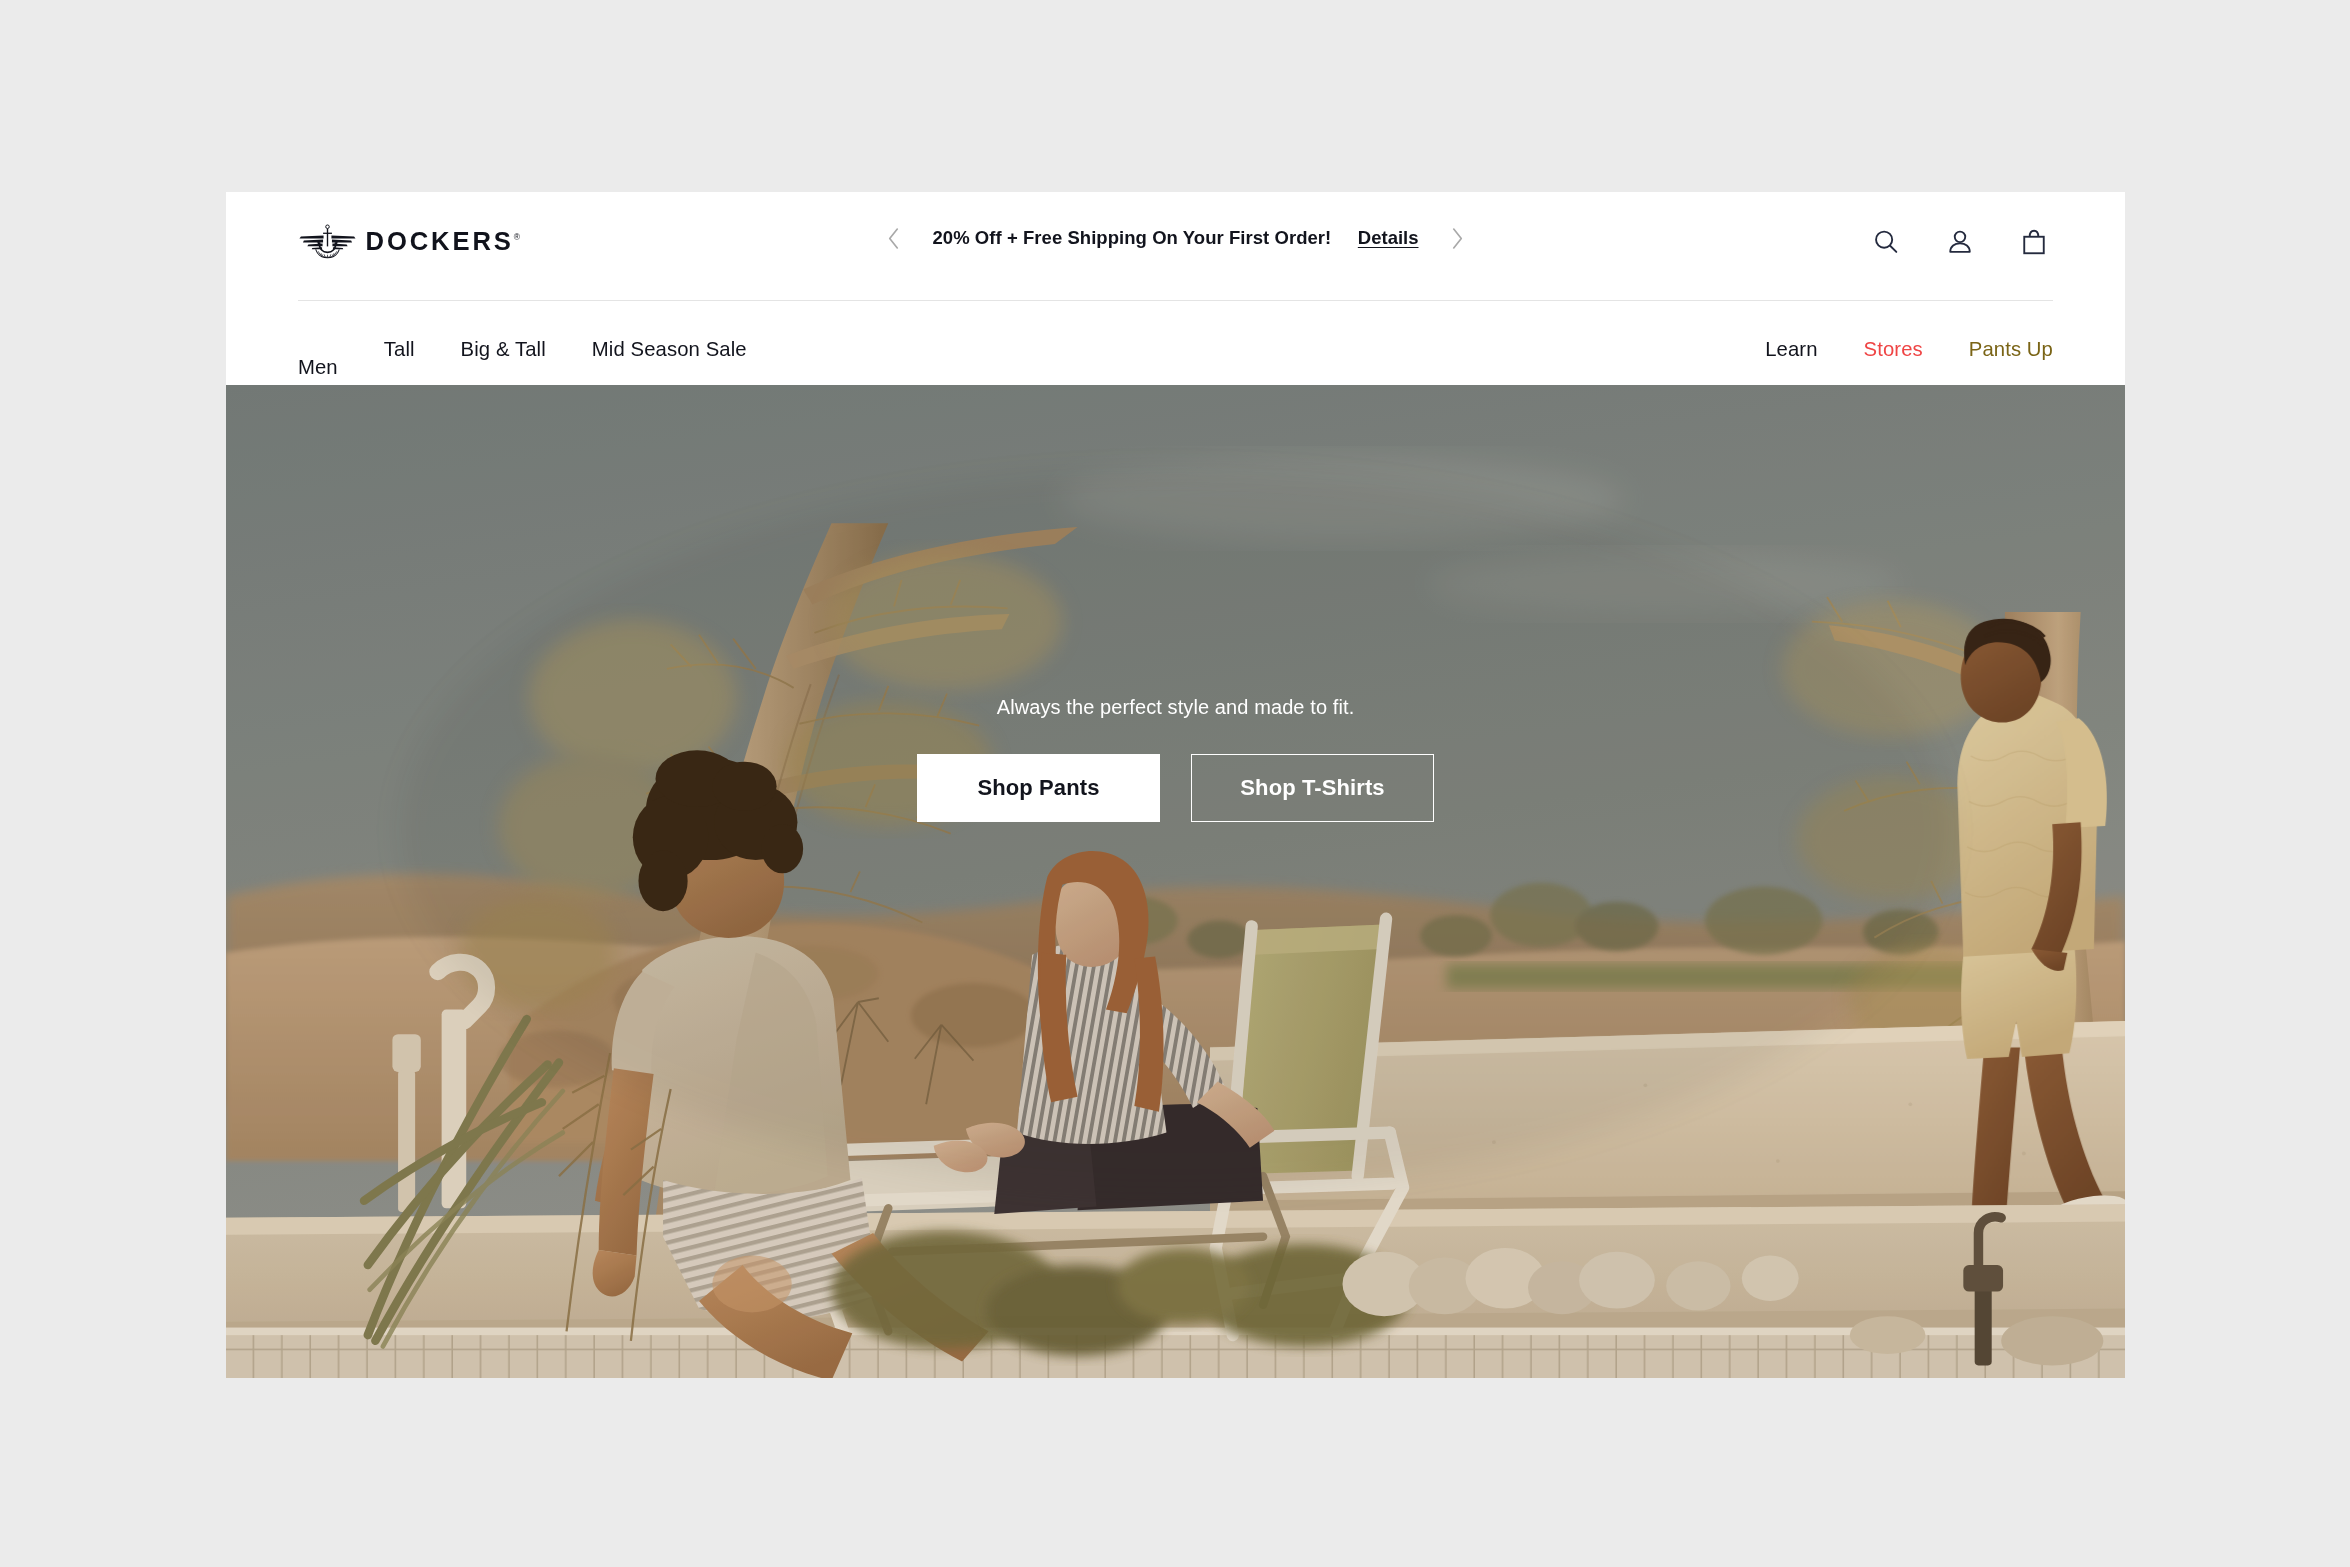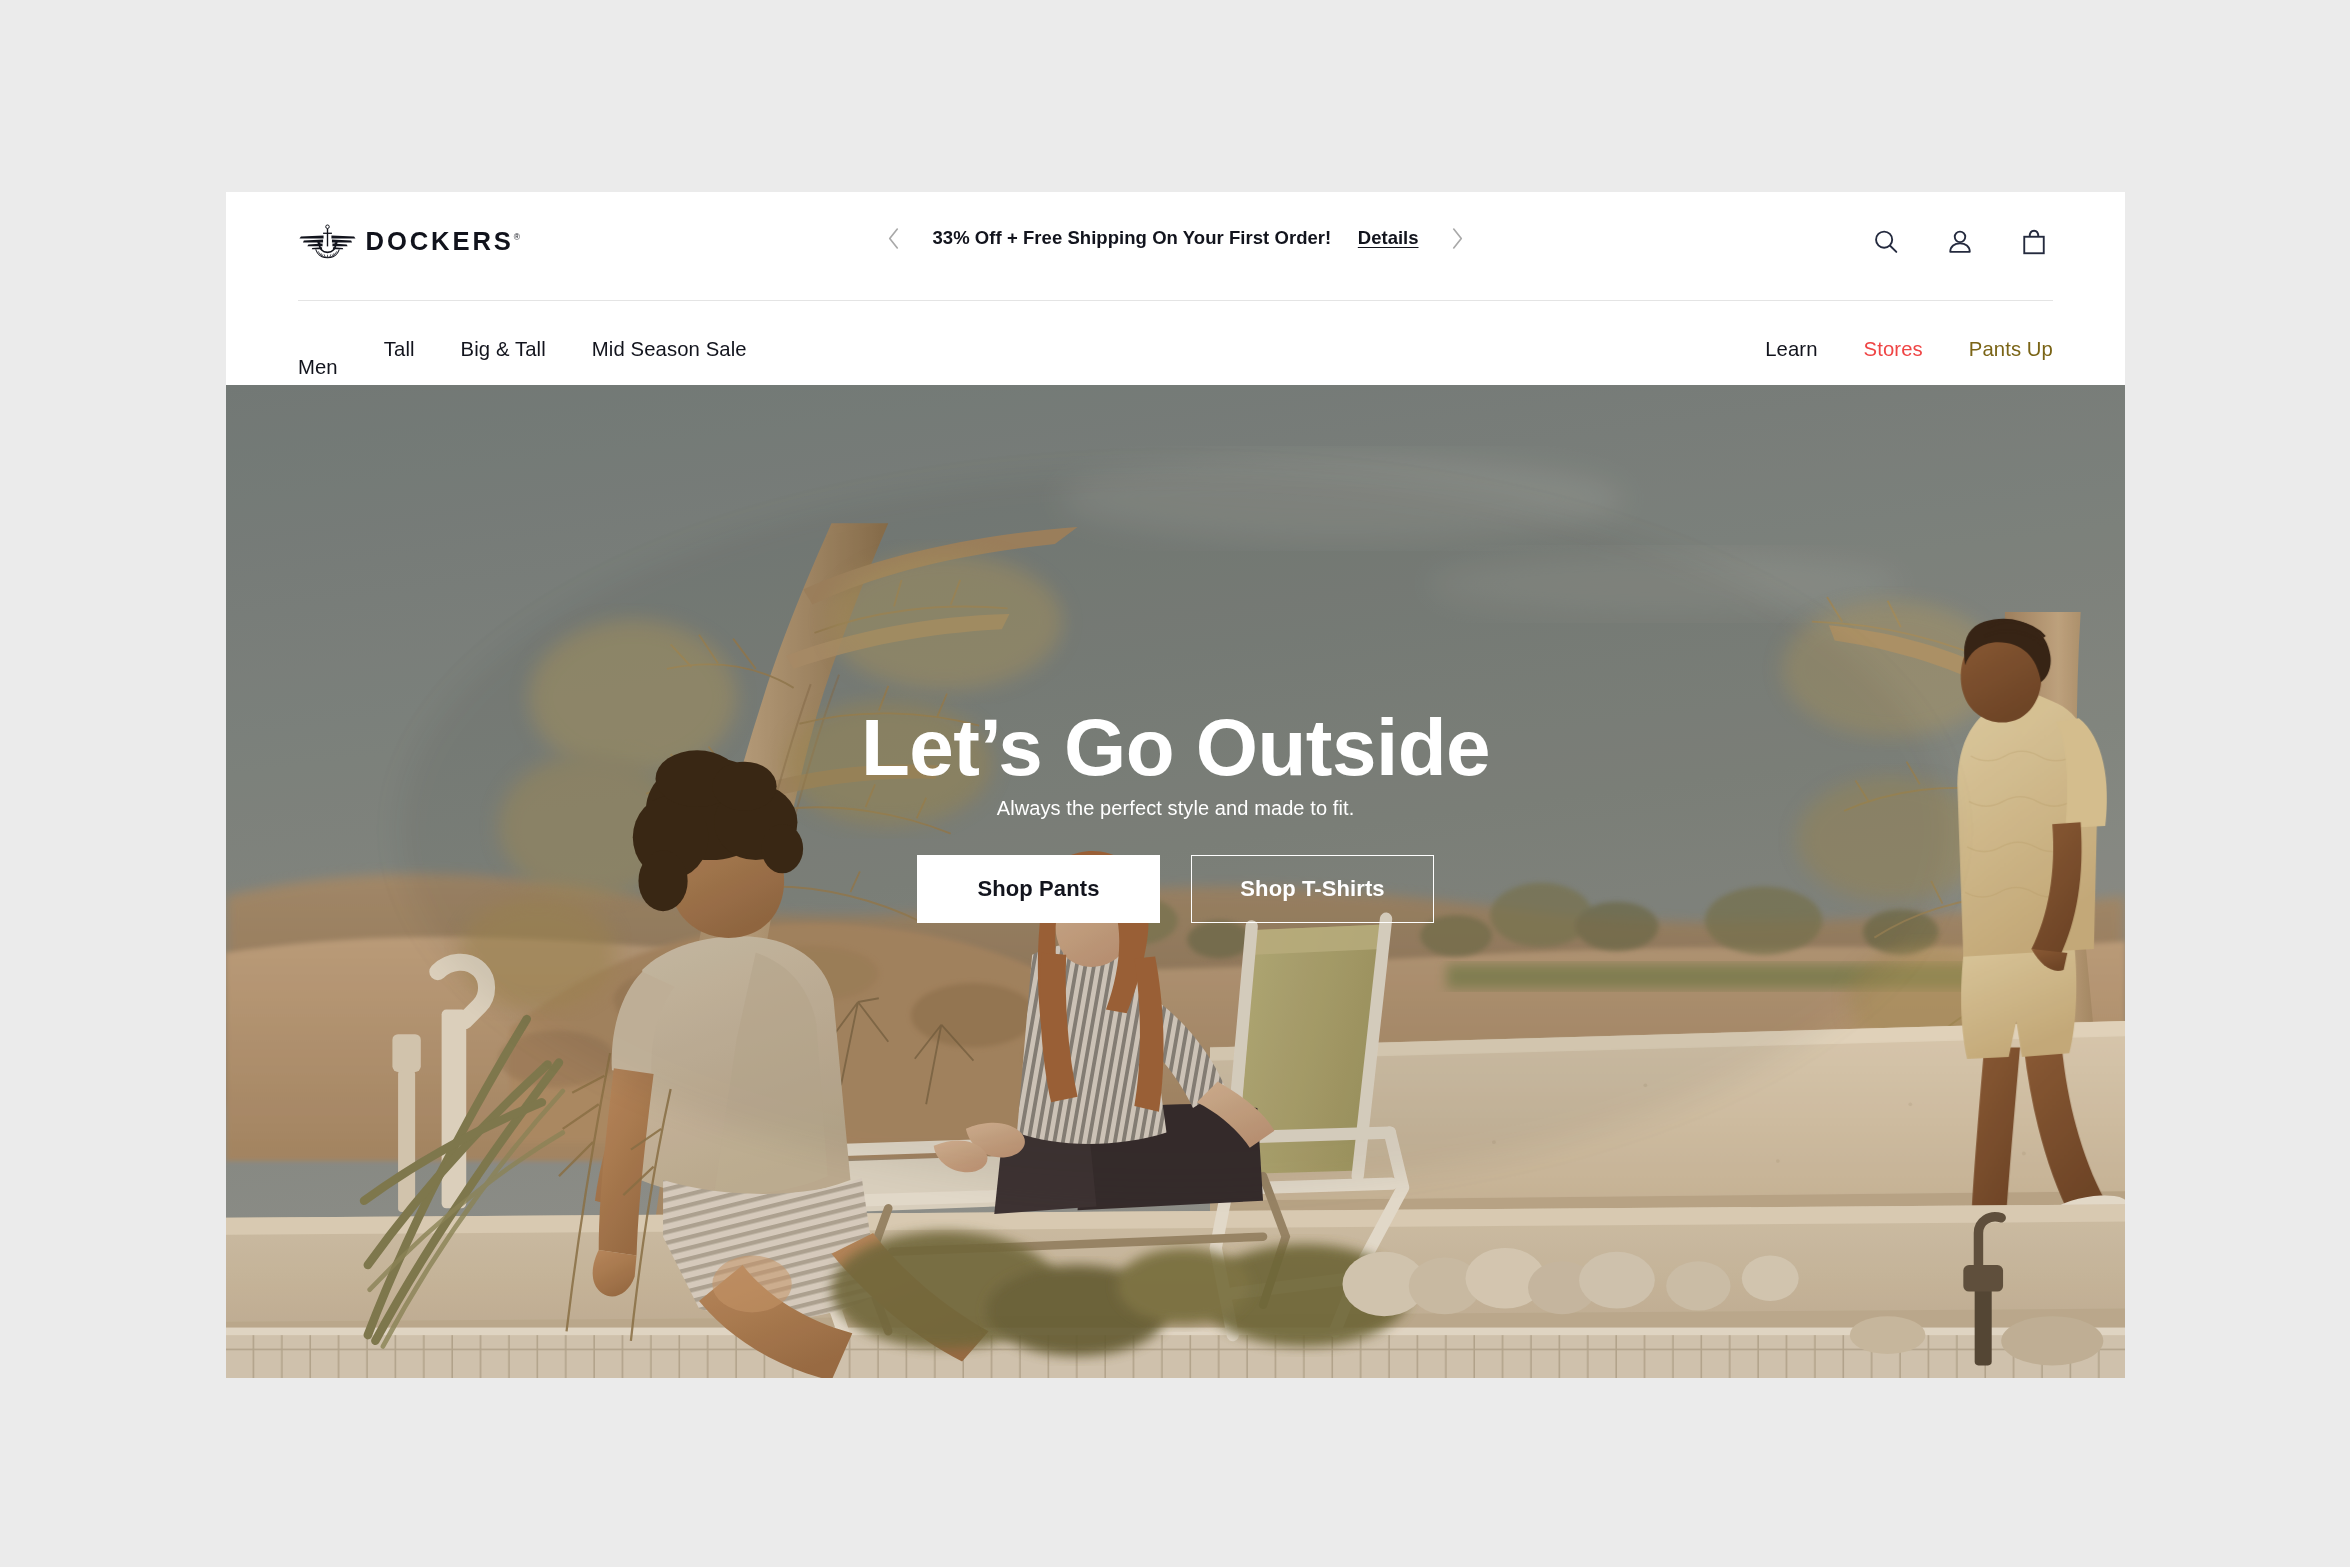--- a/index.html
+++ b/index.html
@@ -278,21 +278,21 @@
       </span>
       <span class="brand-wordmark"><span>DOCKERS</span><sup>®</sup></span>
     </a>
 
     <div class="promo-strip">
       <span class="promo-arrow">
         <svg width="13.2" height="23" viewBox="0 0 14 24" fill="none" xmlns="http://www.w3.org/2000/svg" aria-hidden="true">
           <path d="M11 2 L3 12 L11 22" stroke="currentColor" stroke-width="1.8" stroke-linecap="round" stroke-linejoin="round"></path>
         </svg>
       </span>
-      <span class="promo-text">33% Off + Free Shipping On Your First Order!</span>
+      <span class="promo-text">20% Off + Free Shipping On Your First Order!</span>
       <a class="promo-details" href="#">Details</a>
       <span class="promo-arrow">
         <svg width="13.2" height="23" viewBox="0 0 14 24" fill="none" xmlns="http://www.w3.org/2000/svg" aria-hidden="true">
           <path d="M3 2 L11 12 L3 22" stroke="currentColor" stroke-width="1.8" stroke-linecap="round" stroke-linejoin="round"></path>
         </svg>
       </span>
     </div>
 
     <div class="util-icons">
       <span class="util-icon">
@@ -679,21 +679,20 @@
         <ellipse cx="1756" cy="1004" rx="40" ry="20" fill="#d2c6ae"></ellipse>
       </g>
 
       <rect width="2007" height="1062" fill="#a9773f" opacity="0.1"></rect>
       <rect width="2007" height="1062" fill="#2b2415" opacity="0.04"></rect>
 
       <ellipse cx="1003" cy="470" rx="820" ry="380" fill="#2c2a22" opacity="0.07" filter="url(#soft16)"></ellipse>
     </svg>
 
     <div class="hero-copy">
-      <h1 class="hero-headline">Let’s Go Outside</h1>
       <p class="hero-sub">Always the perfect style and made to fit.</p>
       <div class="hero-ctas">
         <a class="cta cta-solid" href="#">Shop Pants</a>
         <a class="cta cta-outline" href="#">Shop T-Shirts</a>
       </div>
     </div>
 
     <div class="hero-bottom-band"></div>
   </section>
 

